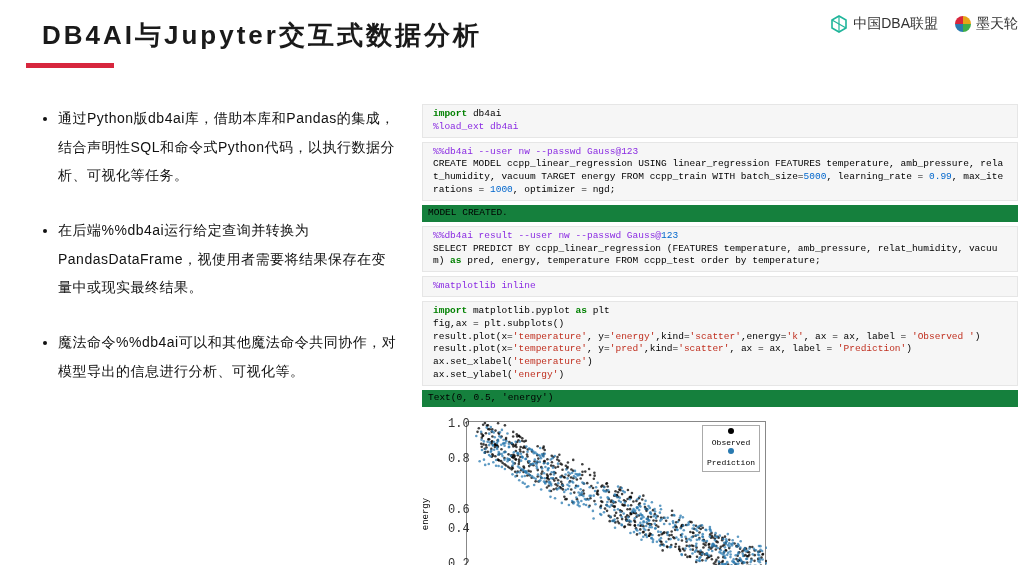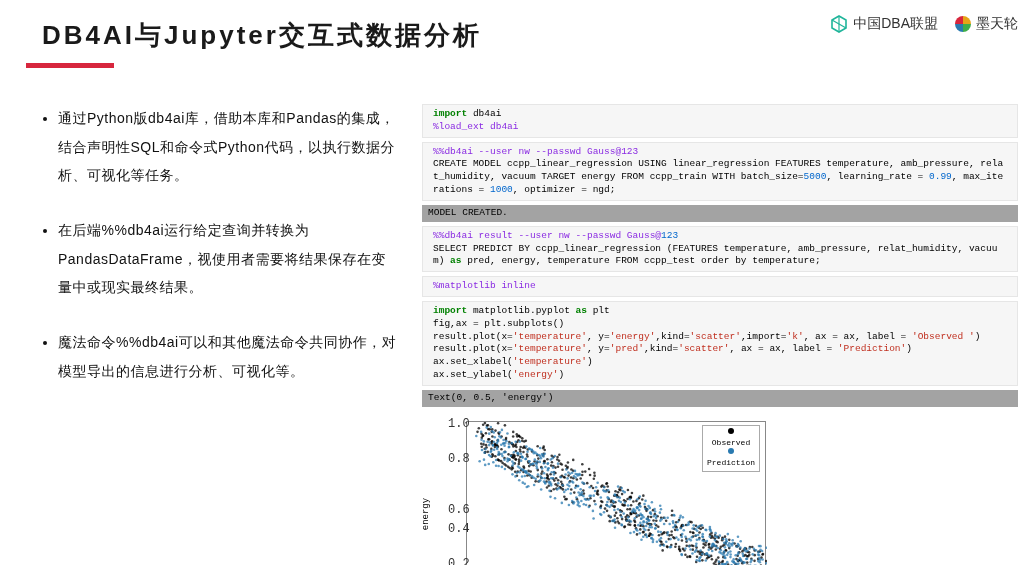--- a/index.html
+++ b/index.html
@@ -57,21 +57,21 @@
     line-height: 1.35;
   }
   .cell {
     background: #f6f6f6;
     border: 1px solid #e6e6e6;
     padding: 3px 10px;
     margin-bottom: 4px;
     white-space: pre-wrap;
     word-break: break-all;
   }
-  .cell.out { background: #a3a3a3; border: none; padding: 2px 6px; }
+  .cell.out { background: #15803d; border: none; padding: 2px 6px; }
   .kw { color: #008000; font-weight: bold; }
   .mag { color: #8a2be2; }
   .num { color: #0066cc; }
   .red { color: #c03020; }
   .plot {
     position: relative;
     width: 380px; height: 195px;
     background: #fff;
     margin-top: 2px;
   }
@@ -137,21 +137,21 @@
 
     <div class="cell out">MODEL CREATED.</div>
 
     <div class="cell"><span class="mag">%%db4ai result --user nw --passwd Gauss@</span><span class="num">123</span><span>
 SELECT PREDICT BY ccpp_linear_regression (FEATURES temperature, amb_pressure, relat_humidity, vacuum) </span><span class="kw">as</span><span> pred, energy, temperature FROM ccpp_test order by temperature;</span></div>
 
     <div class="cell"><span class="mag">%matplotlib inline</span></div>
 
     <div class="cell"><span class="kw">import</span><span> matplotlib.pyplot </span><span class="kw">as</span><span> plt
 fig,ax = plt.subplots()
-result.plot(x=</span><span class="red">'temperature'</span><span>, y=</span><span class="red">'energy'</span><span>,kind=</span><span class="red">'scatter'</span><span>,import=</span><span class="red">'k'</span><span>, ax = ax, label = </span><span class="red">'Observed '</span><span>)
+result.plot(x=</span><span class="red">'temperature'</span><span>, y=</span><span class="red">'energy'</span><span>,kind=</span><span class="red">'scatter'</span><span>,energy=</span><span class="red">'k'</span><span>, ax = ax, label = </span><span class="red">'Observed '</span><span>)
 result.plot(x=</span><span class="red">'temperature'</span><span>, y=</span><span class="red">'pred'</span><span>,kind=</span><span class="red">'scatter'</span><span>, ax = ax, label = </span><span class="red">'Prediction'</span><span>)
 ax.set_xlabel(</span><span class="red">'temperature'</span><span>)
 ax.set_ylabel(</span><span class="red">'energy'</span><span>)</span></div>
 
     <div class="cell out">Text(0, 0.5, 'energy')</div>
 
     <div class="plot">
       <div class="plot-frame">
         <svg id="scatter-svg" width="300" height="158">
             <circle cx="163.2186985596708" cy="102.87010707209268" r="1.3" fill="#000000" fill-opacity="0.75"></circle>

